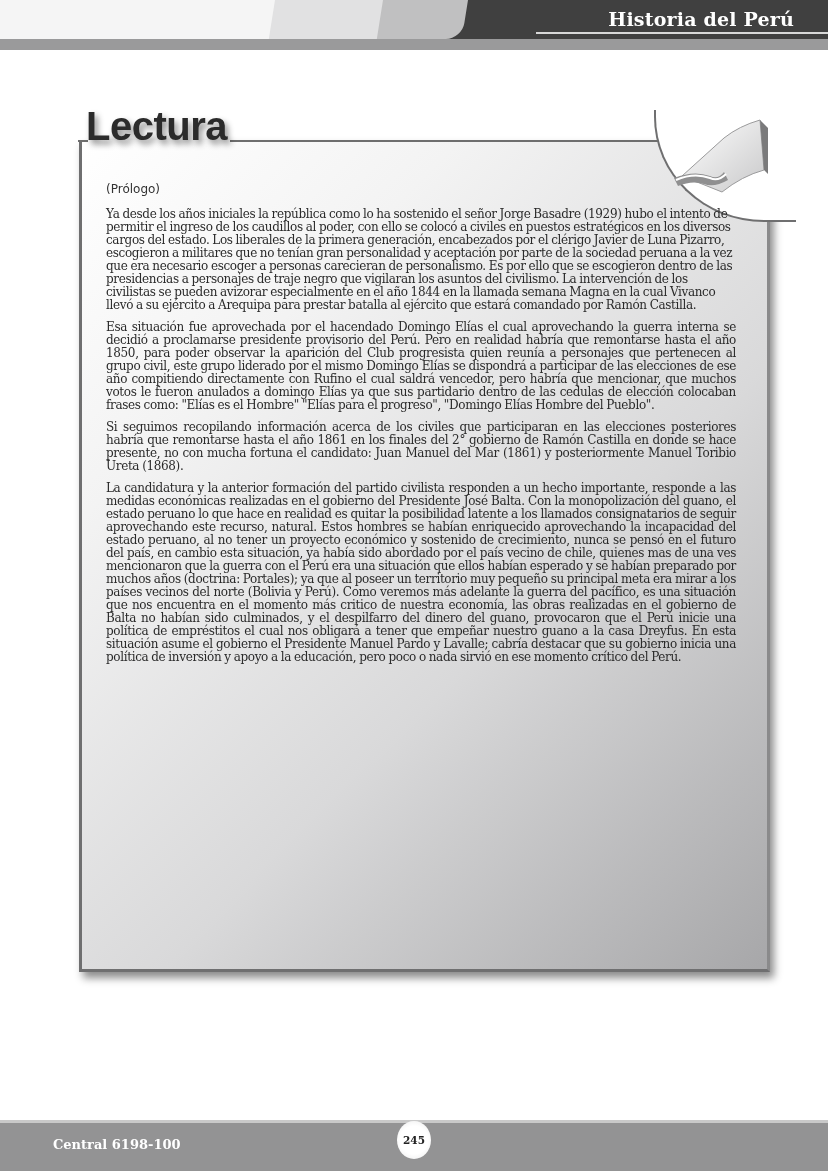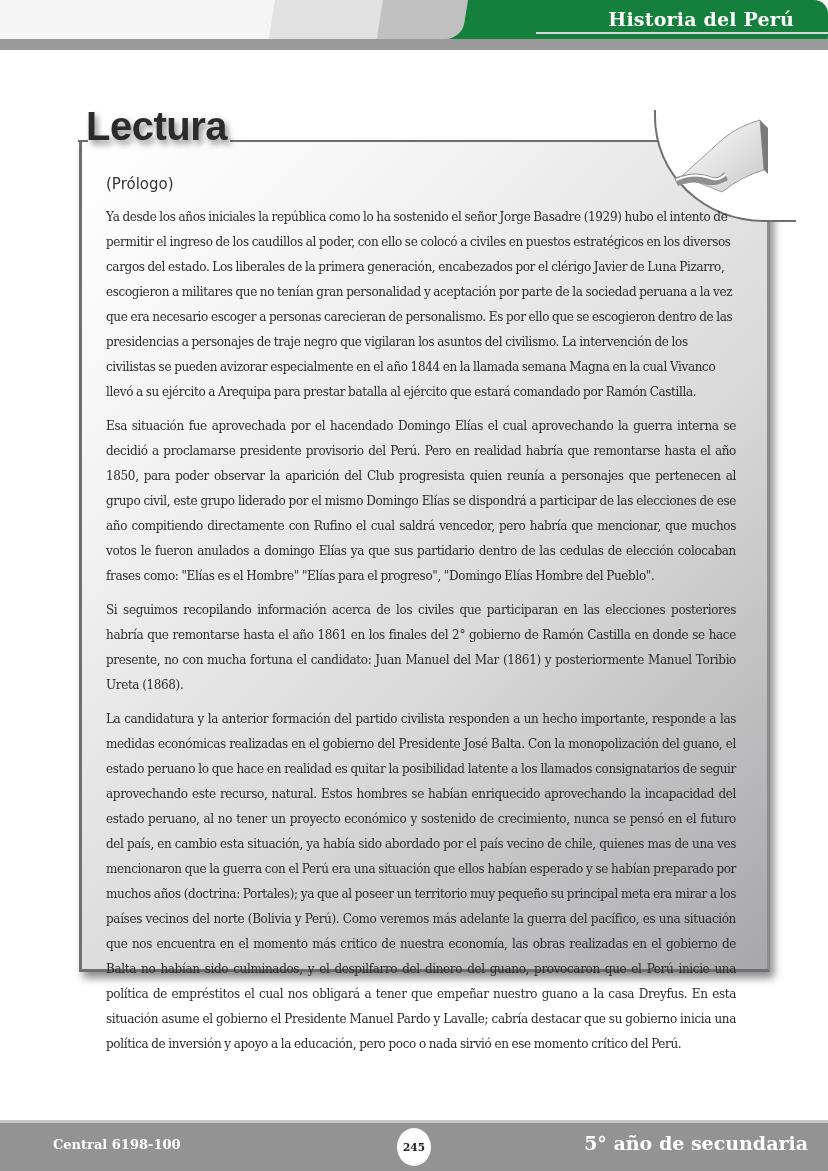--- a/index.html
+++ b/index.html
@@ -4,22 +4,21 @@
 <style>
   html, body { margin: 0; padding: 0; }
   body {
     width: 828px; height: 1171px; position: relative; overflow: hidden;
     background: #ffffff;
     font-family: "DejaVu Serif", serif;
   }
   
   .header {
     position: absolute; left: 0; top: 0; width: 828px; height: 50px;
-    background: #15803d;
-    border-radius: 14px;
+    background: #404040;
   }
   .header .stripe1 {
     position: absolute; left: 275px; top: 0; height: 39px; width: 110px;
     background: #e1e1e2;
     transform: skewX(-9deg); transform-origin: top left;
   }
   .header .stripe2 {
     position: absolute; left: 383px; top: 0; height: 39px; width: 85px;
     background: #c0c0c1;
     transform: skewX(-9deg); transform-origin: top left;
@@ -76,44 +75,44 @@
 
   .content {
     position: absolute; left: 106px; top: 175px; width: 630px;
     font-family: "DejaVu Serif", serif; color: #2a2a2a;
   }
   .subtitle {
     font-family: "DejaVu Sans", sans-serif; font-weight: bold; font-size: 15.5px;
     color: #222; margin: 0 0 6px 0; letter-spacing: -0.2px;
   }
   .prologo {
-    font-family: "DejaVu Sans", sans-serif; font-size: 15px; color: #333;
-    margin: 0 0 12px 0;
+    font-family: "DejaVu Sans", sans-serif; font-size: 12px; color: #333;
+    margin: 7px 0 12px 0;
   }
   .para {
-    font-size: 12px; line-height: 25px; text-align: justify; margin: 0 0 9px 0;
+    font-size: 12px; line-height: 13px; text-align: justify; margin: 0 0 9px 0;
     letter-spacing: -0.35px; word-spacing: -0.5px;
   }
   .para.first { text-align: left; }
 
   
   .footer {
     position: absolute; left: 0; top: 1120px; width: 828px; height: 51px;
     background: #939394;
     padding-left: 16px;
   }
   .footer .topline {
     position: absolute; left: 0; top: 0; width: 828px; height: 3px; background: #c9c9c9;
   }
   .footer .central {
     position: absolute; left: 53px; top: 17px; color: #ffffff;
     font-family: "DejaVu Serif", serif; font-weight: bold; font-size: 13px;
   }
   .footer .page-badge {
-    position: absolute; left: 397px; top: 8px; width: 34px; height: 38px;
+    position: absolute; left: 397px; top: 1px; width: 34px; height: 38px;
     border-radius: 50%; background: radial-gradient(circle, #ffffff 55%, #e8e8e8 100%);
     display: flex; align-items: center; justify-content: center;
     font-family: "DejaVu Serif", serif; font-weight: bold; font-size: 10.5px; color: #222;
   }
   .footer .grade {
     position: absolute; right: 36px; top: 12px; color: #ffffff;
     font-family: "DejaVu Serif", serif; font-weight: bold; font-size: 19px;
   }
 </style>
 </head>
@@ -155,14 +154,13 @@
   <p class="para">Si seguimos recopilando información acerca de los civiles que participaran en las elecciones posteriores habría que remontarse hasta el año 1861 en los finales del 2° gobierno de Ramón Castilla en donde se hace presente, no con mucha fortuna el candidato: Juan Manuel del Mar (1861) y posteriormente Manuel Toribio Ureta (1868).</p>
   <p class="para">La candidatura y la anterior formación del partido civilista responden a un hecho importante, responde a las medidas económicas realizadas en el gobierno del Presidente José Balta. Con la monopolización del guano, el estado peruano lo que hace en realidad es quitar la posibilidad latente a los llamados consignatarios de seguir aprovechando este recurso, natural. Estos hombres se habían enriquecido aprovechando la incapacidad del estado peruano, al no tener un proyecto económico y sostenido de crecimiento, nunca se pensó en el futuro del país, en cambio esta situación, ya había sido abordado por el país vecino de chile, quienes mas de una ves mencionaron que la guerra con el Perú era una situación que ellos habían esperado y se habían preparado por muchos años (doctrina: Portales); ya que al poseer un territorio muy pequeño su principal meta era mirar a los países  vecinos del norte (Bolivia y Perú). Como veremos más adelante la guerra del pacífico, es una situación que nos encuentra en el momento más critico de nuestra economía, las obras realizadas en el gobierno de Balta no habían sido culminados, y el despilfarro del dinero del guano, provocaron que el Perú inicie una política de empréstitos el cual nos obligará a tener que empeñar nuestro guano a la casa Dreyfus. En esta situación asume el gobierno el Presidente Manuel Pardo y Lavalle; cabría destacar que su gobierno inicia una política de inversión y apoyo a la educación, pero poco o nada sirvió en ese momento crítico del Perú.</p>
 </div>
 
 <div class="footer">
   <div class="topline"></div>
   <div class="central">Central 6198-100</div>
   <div class="page-badge">
     <span>245</span>
   </div>
-  <div class="grade">5° año de secundaria</div>
 </div>
 
 </body></html>

